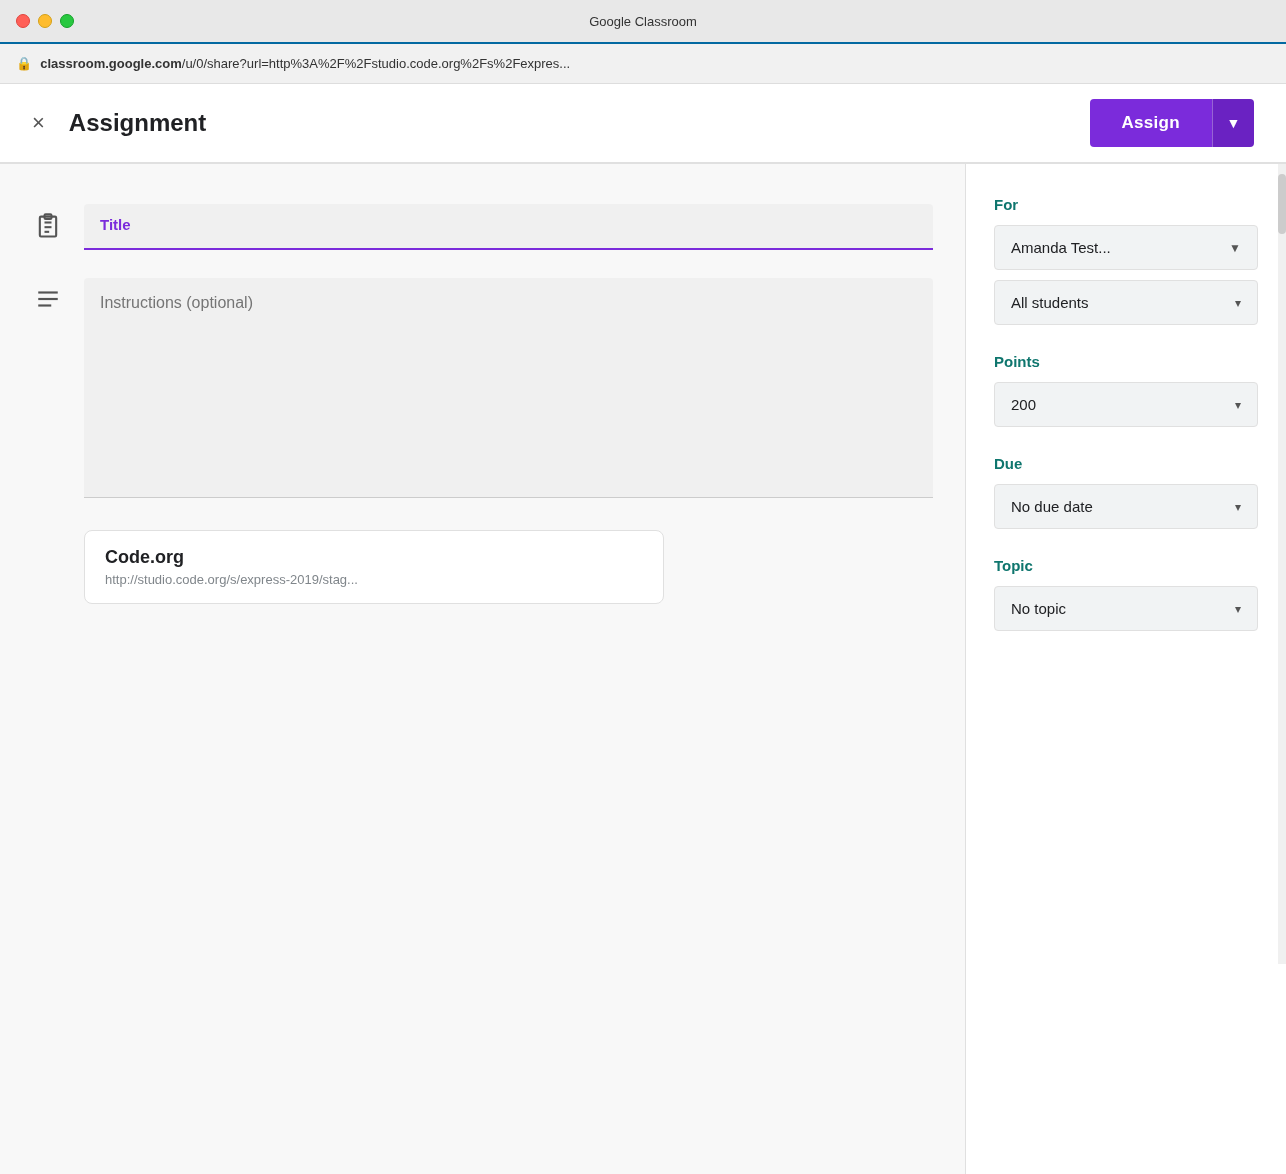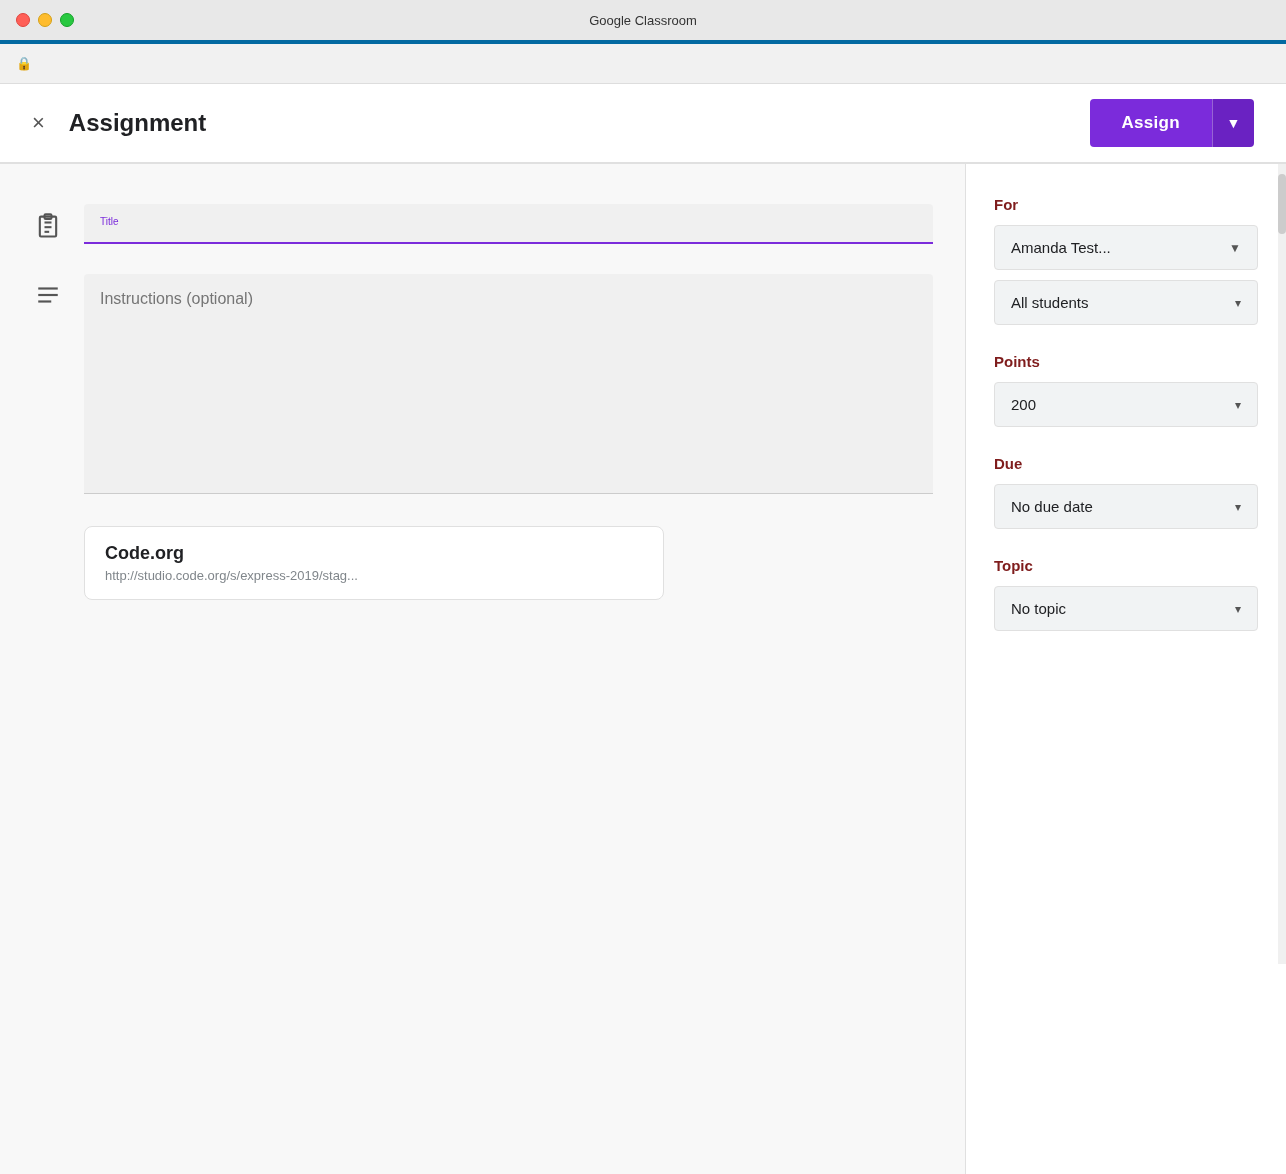--- a/index.html
+++ b/index.html
@@ -12,21 +12,21 @@
     }
 
     
     .title-bar {
       background: #e8e8e8;
       height: 44px;
       display: flex;
       align-items: center;
       justify-content: center;
       position: relative;
-      border-bottom: 4px solid #0369a1;
+      border-bottom: 2px solid #0369a1;
     }
     .traffic-lights {
       position: absolute;
       left: 16px;
       display: flex;
       gap: 8px;
       align-items: center;
     }
     .traffic-light {
       width: 14px;
@@ -159,23 +159,23 @@
     }
 
     
     .title-field-container {
       background: #f0f0f0;
       border-radius: 4px 4px 0 0;
       padding: 12px 16px 8px;
       border-bottom: 2px solid #7b2bdb;
     }
     .title-label {
-      font-size: 10px;
+      font-size: 15px;
       color: #7b2bdb;
-      font-weight: 400;
+      font-weight: 700;
       margin-bottom: 7px;
     }
     .title-input {
       background: transparent;
       border: none;
       outline: none;
       font-size: 20px;
       color: #202124;
       width: 100%;
       font-family: inherit;
@@ -229,21 +229,21 @@
       background: #fff;
       overflow-y: auto;
     }
 
     .sidebar-section {
       margin-bottom: 28px;
     }
     .sidebar-label {
       font-size: 15px;
       font-weight: 600;
-      color: #7f1d1d;
+      color: #0f766e;
       margin-bottom: 12px;
     }
     .sidebar-dropdown-btn {
       width: 100%;
       padding: 13px 16px;
       background: #f1f3f4;
       border: 1px solid #e0e0e0;
       border-radius: 4px;
       font-size: 15px;
       color: #202124;
@@ -283,20 +283,23 @@
   <div class="traffic-lights">
     <div class="traffic-light tl-red"></div>
     <div class="traffic-light tl-yellow"></div>
     <div class="traffic-light tl-green"></div>
   </div>
   <span class="title-bar-text">Google Classroom</span>
 </div>
 
 <div class="address-bar">
   <span class="lock-icon">🔒</span>
+  <span class="address-text">
+    <span>classroom.google.com</span><span style="font-weight:400;">/u/0/share?url=http%3A%2F%2Fstudio.code.org%2Fs%2Fexpres...</span>
+  </span>
 </div>
 
 <div class="app-header">
   <div class="header-left">
     <button class="close-btn">×</button>
     <span class="page-title">Assignment</span>
   </div>
   <div class="header-right">
     <button class="assign-btn">Assign</button>
     <button class="assign-dropdown">

